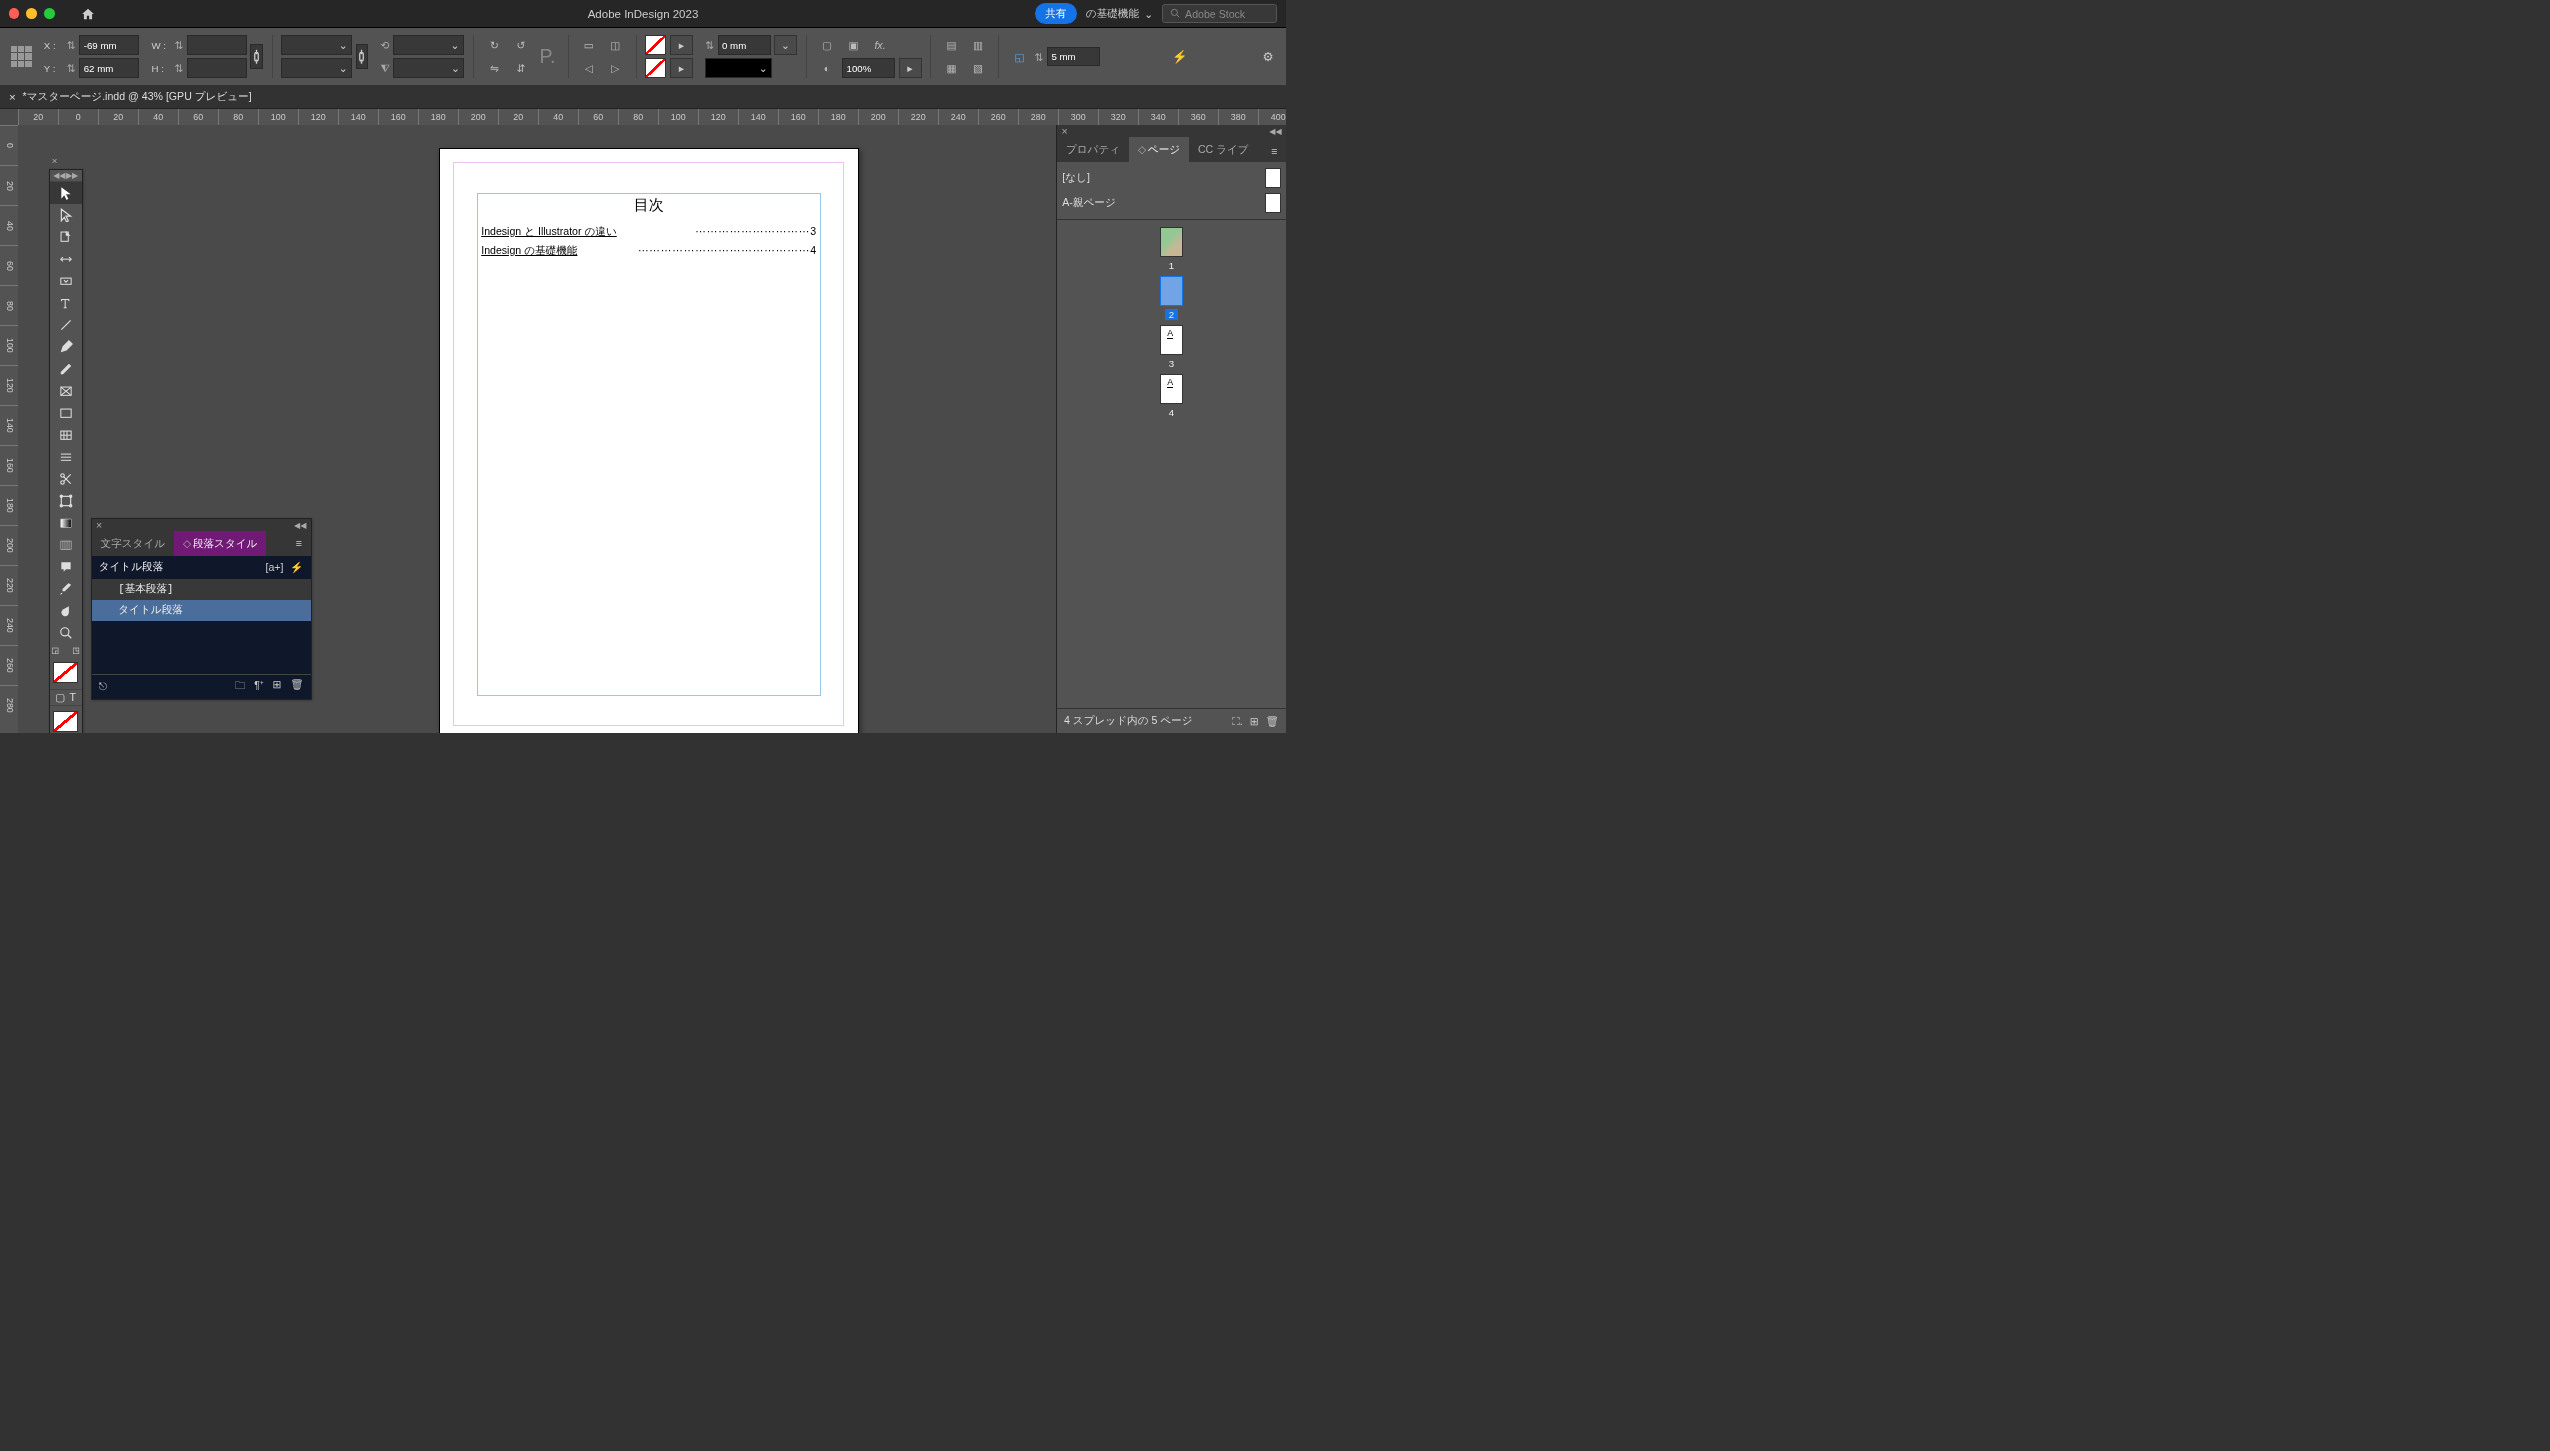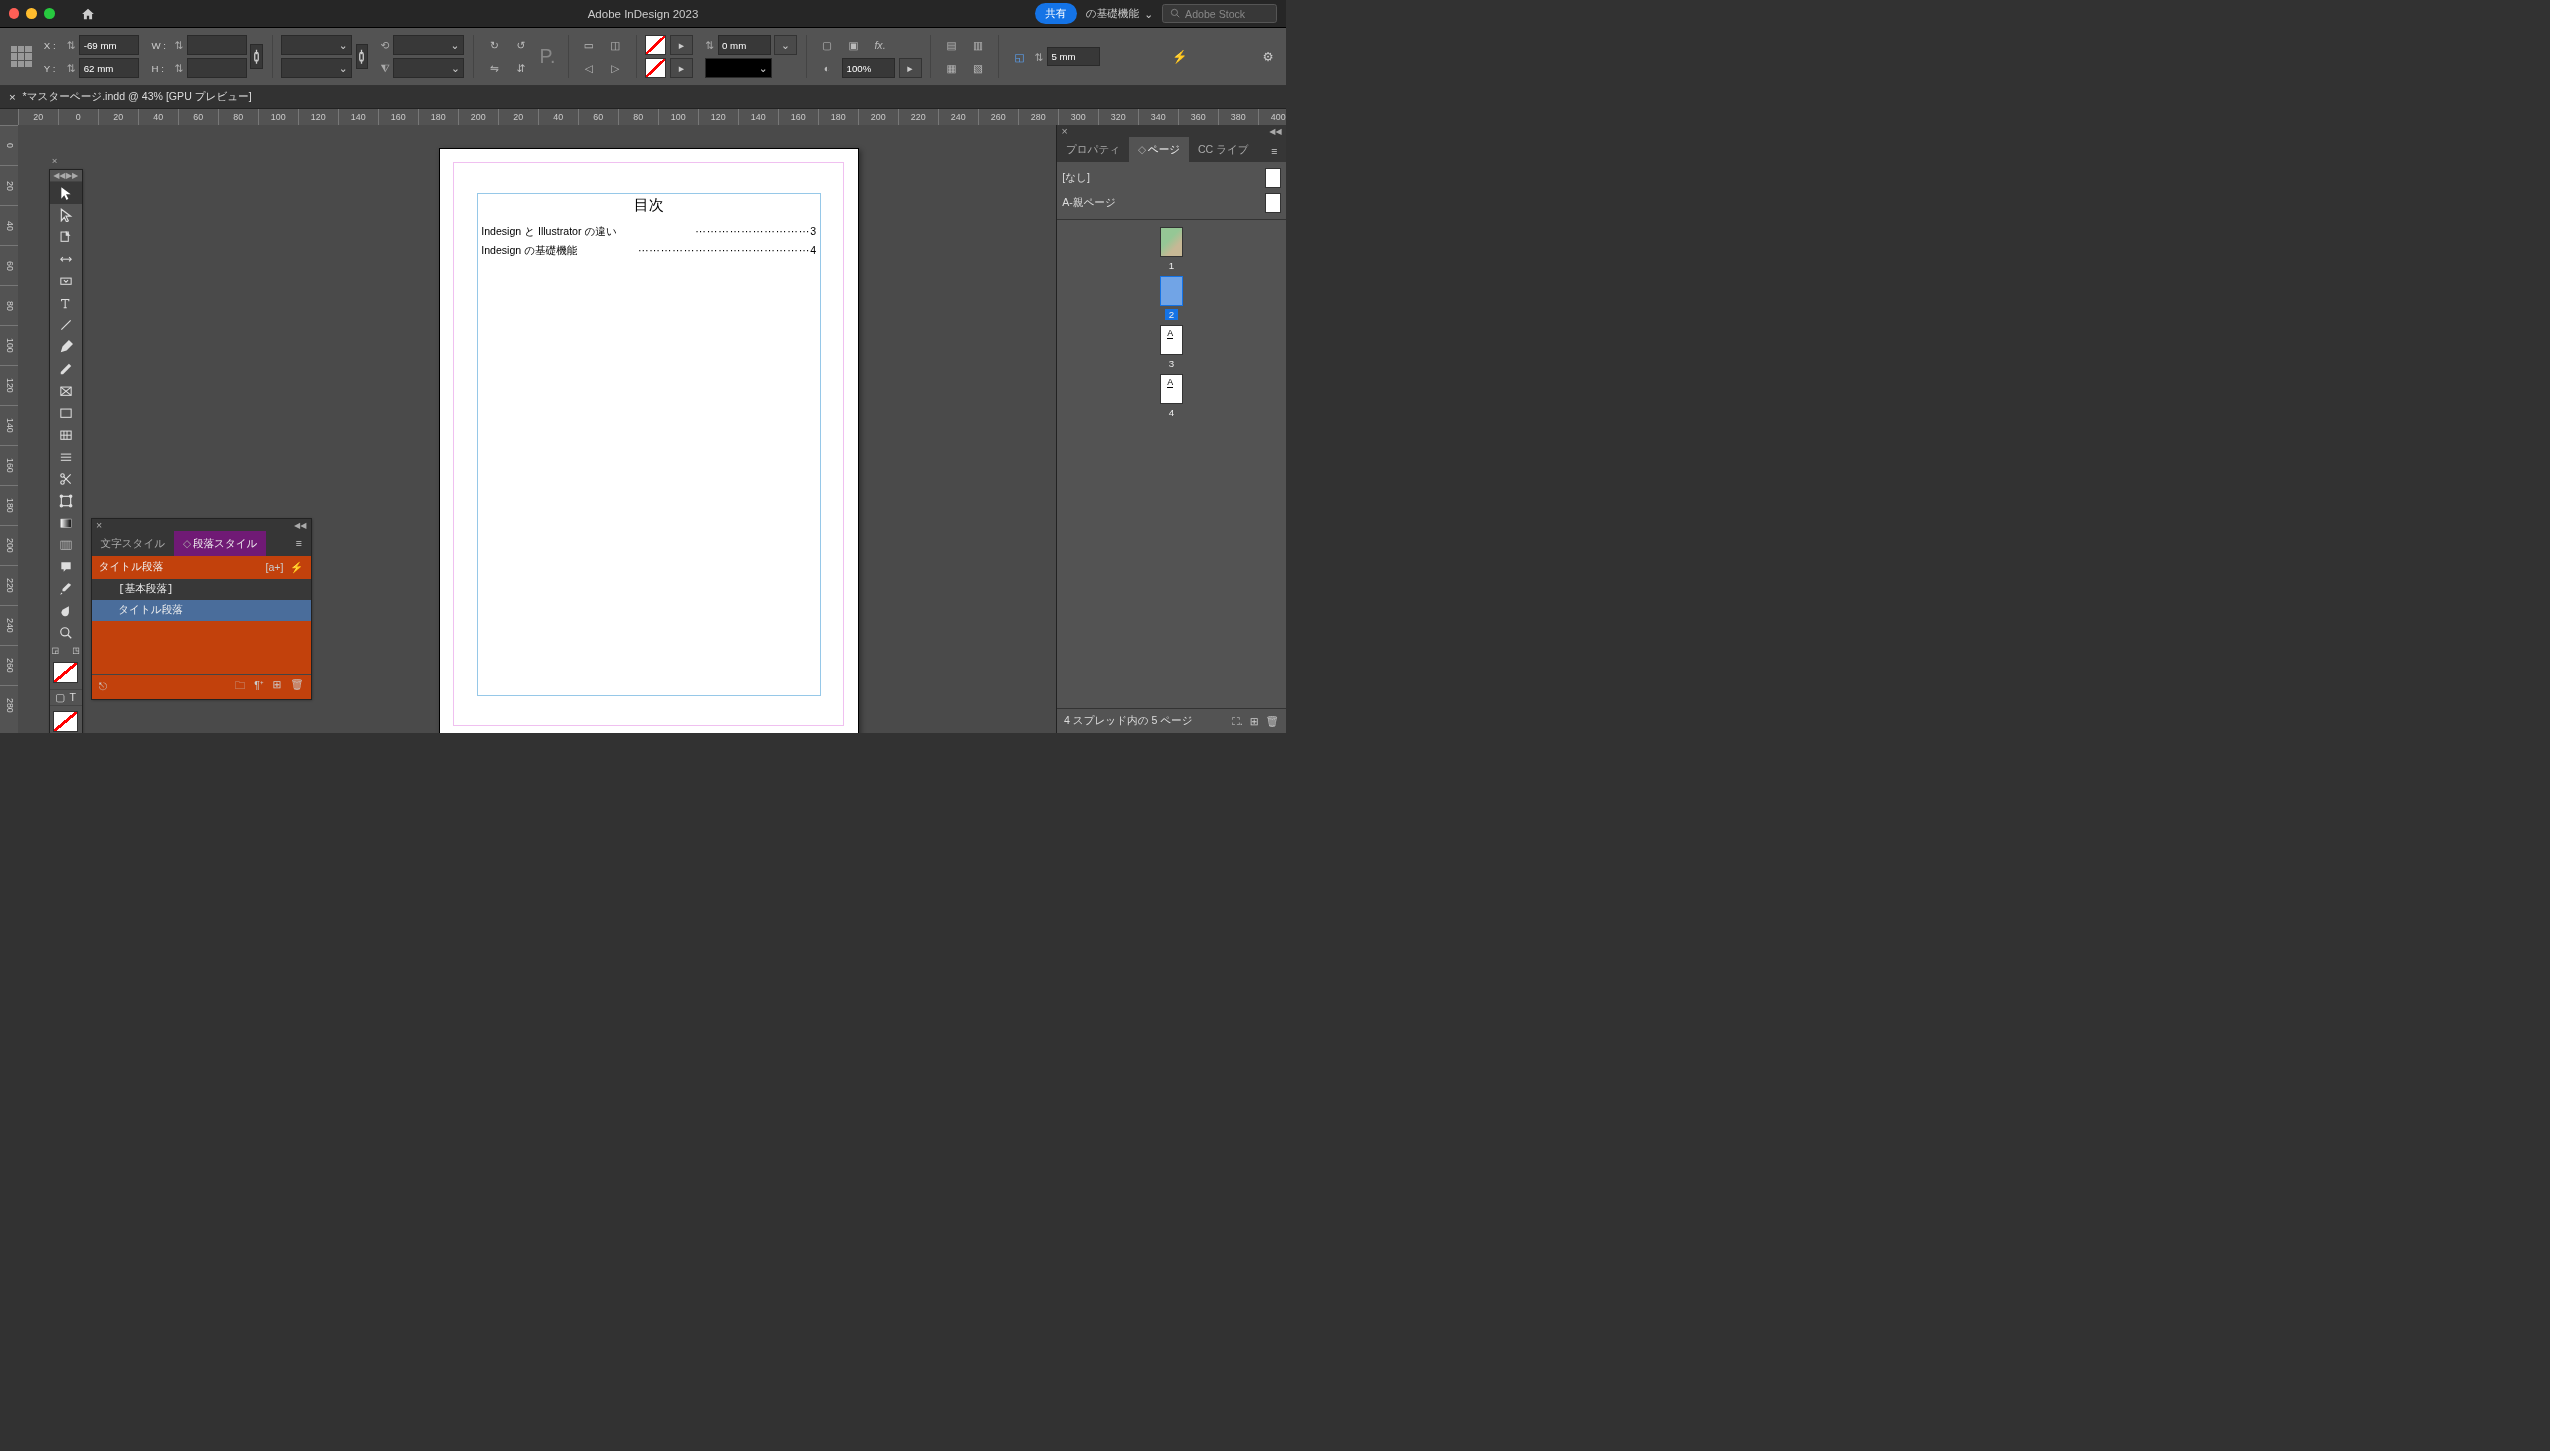--- a/index.html
+++ b/index.html
@@ -295,21 +295,21 @@
       font-size: 15px;
       font-family: "Hiragino Mincho ProN", serif;
       margin-bottom: 7px;
     }
     .toc-entry {
       font-size: 13.3px;
       font-family: "Hiragino Mincho ProN", serif;
       line-height: 1.8;
       display: flex;
     }
-    .toc-entry .label { white-space: nowrap; }
+    .toc-entry .label { white-space: nowrap; text-decoration: underline; }
     .toc-entry .leader {
       flex: 1;
       overflow: hidden;
       letter-spacing: 0.9px;
       text-align: right;
       padding-left: 7px;
     }
     .toc-entry .pg { }
     
     .tool-panel {
@@ -385,21 +385,21 @@
       color: #aaa;
       margin-right: 1.8px;
     }
     .panel-menu-btn {
       margin-left: auto;
       padding: 5.3px 8.9px;
       color: #ccc;
     }
     .panel-collapse { margin-left: 3.5px; color: #aaa; }
     .panel-body {
-      background: #c2410c;
+      background: #0f172a;
     }
     .style-header {
       display: flex;
       align-items: center;
       padding: 4.4px 7px;
       color: #eee;
     }
     .style-header-icons {
       margin-left: auto;
       display: flex;

